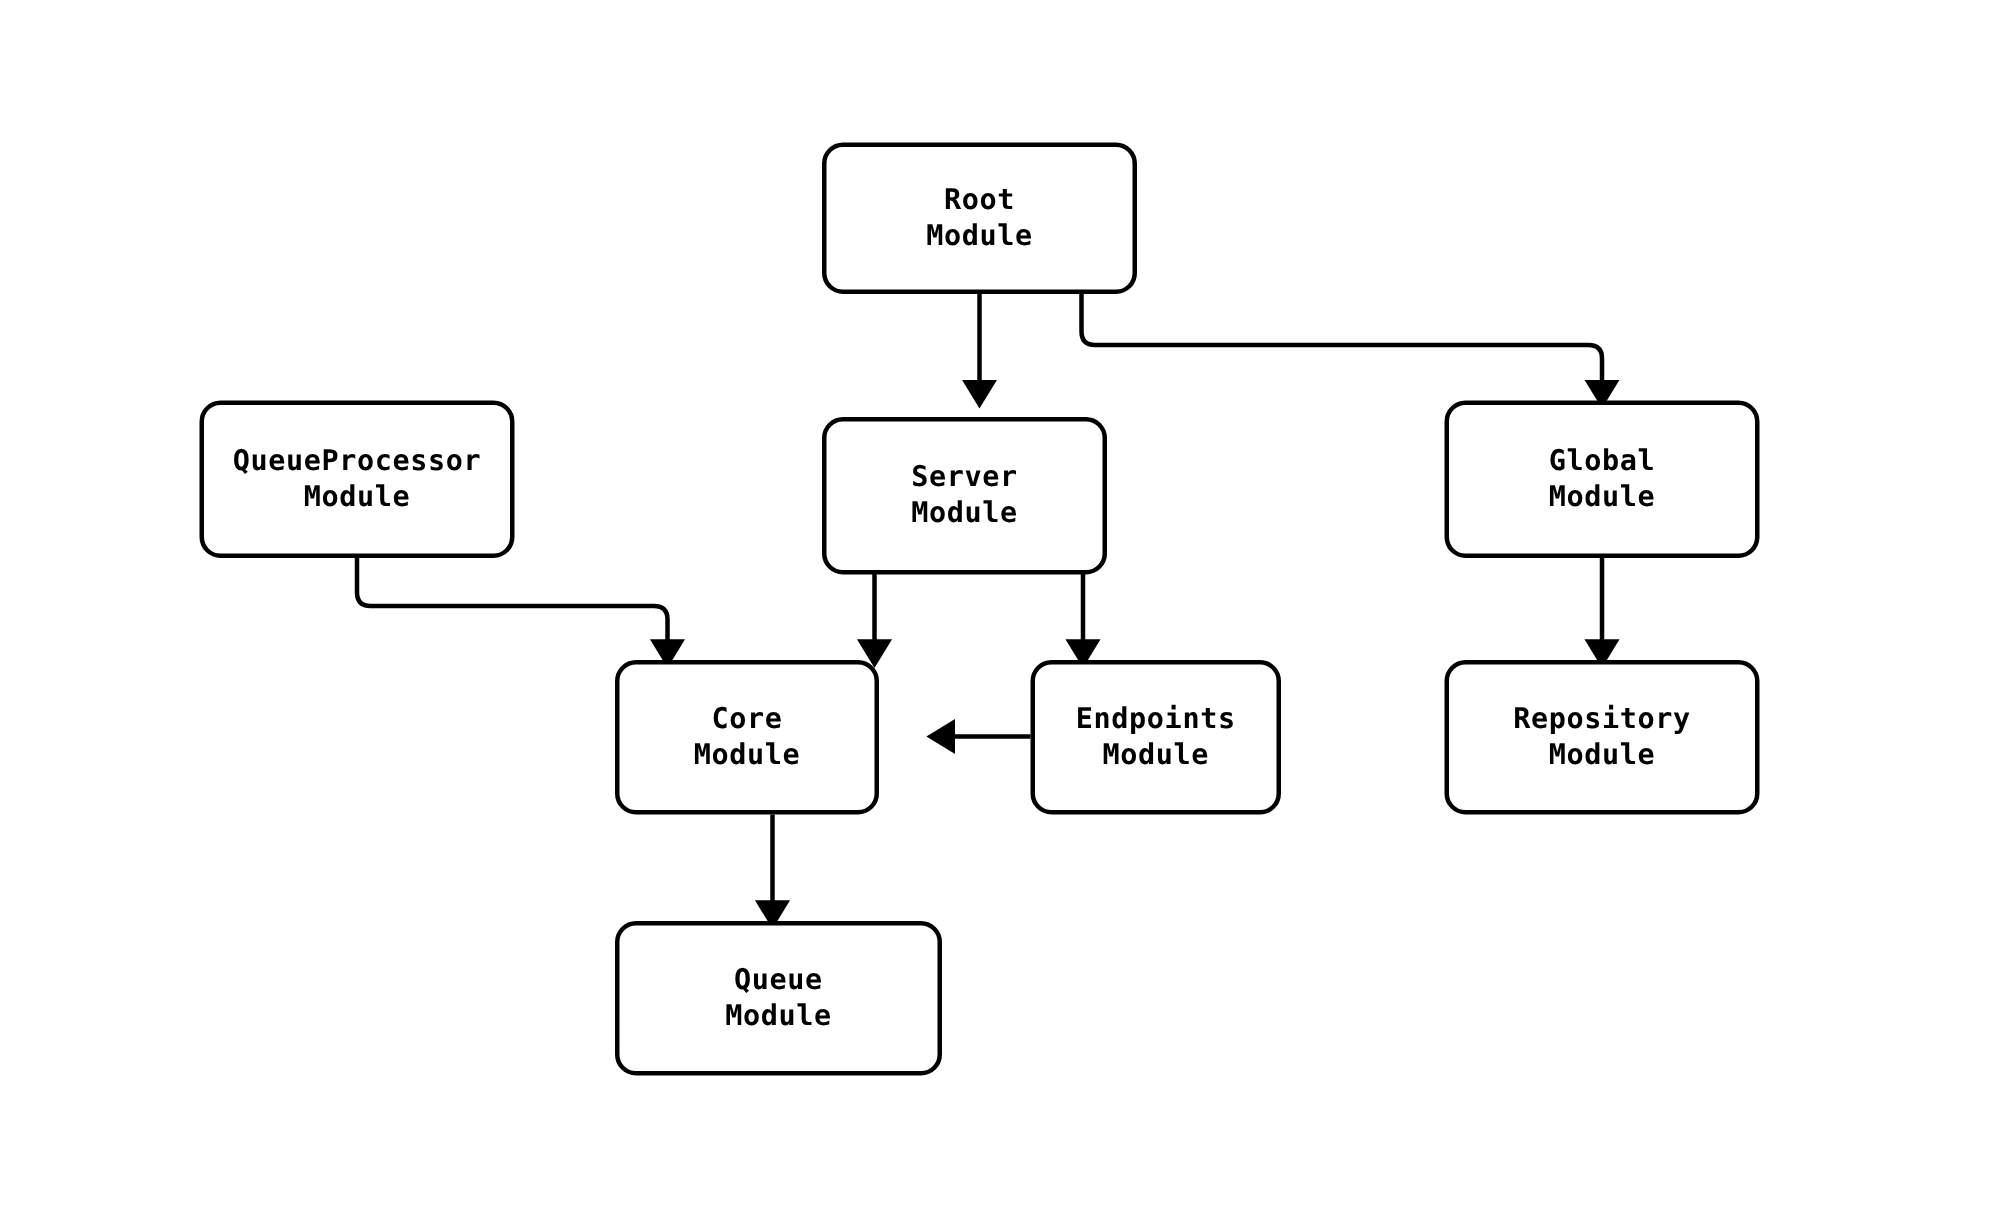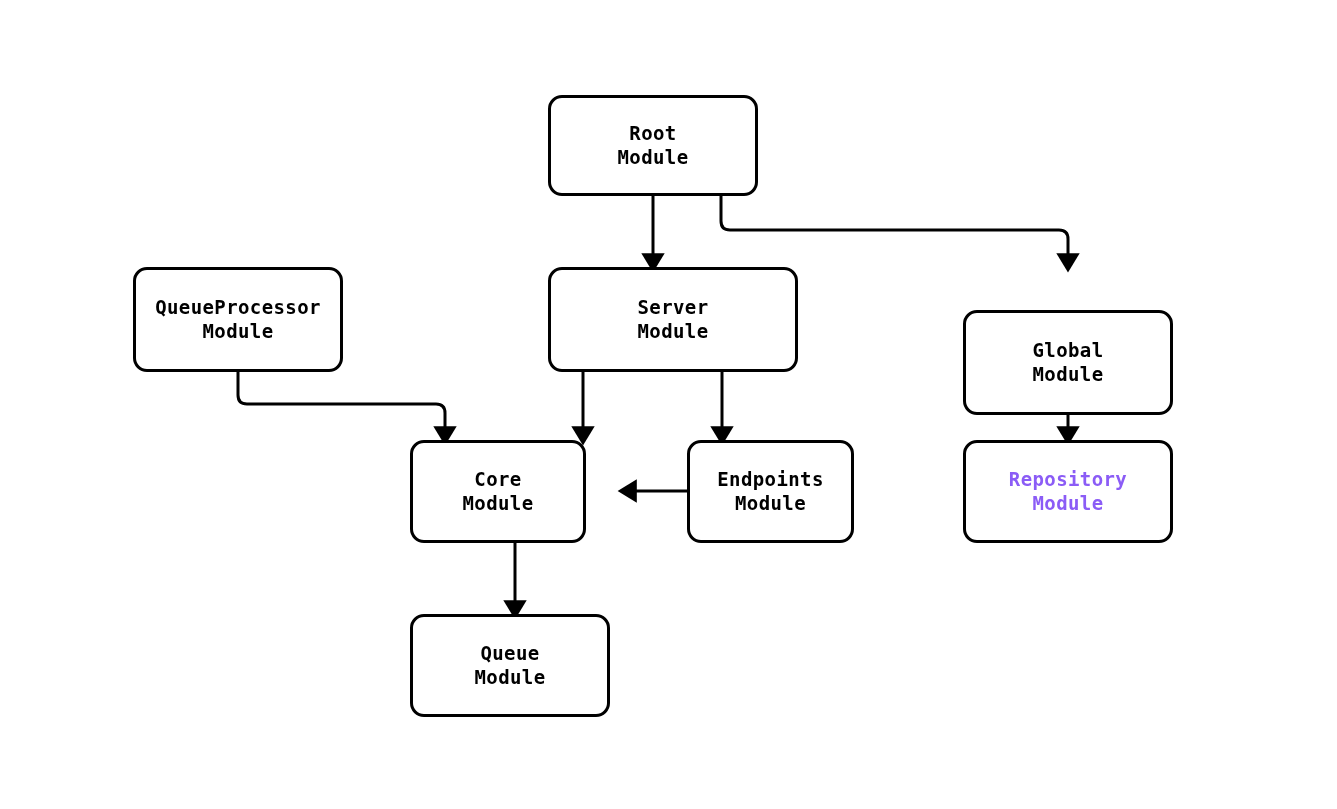--- a/index.html
+++ b/index.html
@@ -76,39 +76,39 @@
 
   <div id="node-layer">
       <div class="node" style="left: 548px; top: 95px; width: 210px; height: 101px; border-color: rgb(0, 0, 0); border-width: 3px; border-radius: 14px;">
         <div class="node-label" style="color: rgb(0, 0, 0);">Root
 Module</div>
       </div>
       <div class="node" style="left: 133px; top: 267px; width: 210px; height: 105px; border-color: rgb(0, 0, 0); border-width: 3px; border-radius: 14px;">
         <div class="node-label" style="color: rgb(0, 0, 0);">QueueProcessor
 Module</div>
       </div>
-      <div class="node" style="left: 548px; top: 267px; width: 250px; height: 105px; border-color: rgb(0, 0, 0); border-width: 3px; border-radius: 14px;">
+      <div class="node" style="left: 548px; top: 278px; width: 190px; height: 105px; border-color: rgb(0, 0, 0); border-width: 3px; border-radius: 14px;">
         <div class="node-label" style="color: rgb(0, 0, 0);">Server
 Module</div>
       </div>
-      <div class="node" style="left: 963px; top: 267px; width: 210px; height: 105px; border-color: rgb(0, 0, 0); border-width: 3px; border-radius: 14px; margin-top: 43px;">
+      <div class="node" style="left: 963px; top: 267px; width: 210px; height: 105px; border-color: rgb(0, 0, 0); border-width: 3px; border-radius: 14px;">
         <div class="node-label" style="color: rgb(0, 0, 0);">Global
 Module</div>
       </div>
       <div class="node" style="left: 410px; top: 440px; width: 176px; height: 103px; border-color: rgb(0, 0, 0); border-width: 3px; border-radius: 14px;">
         <div class="node-label" style="color: rgb(0, 0, 0);">Core
 Module</div>
       </div>
       <div class="node" style="left: 687px; top: 440px; width: 167px; height: 103px; border-color: rgb(0, 0, 0); border-width: 3px; border-radius: 14px;">
         <div class="node-label" style="color: rgb(0, 0, 0);">Endpoints
 Module</div>
       </div>
       <div class="node" style="left: 963px; top: 440px; width: 210px; height: 103px; border-color: rgb(0, 0, 0); border-width: 3px; border-radius: 14px;">
-        <div class="node-label" style="color: #8b5cf6;">Repository
+        <div class="node-label" style="color: #000000;">Repository
 Module</div>
       </div>
-      <div class="node" style="left: 410px; top: 614px; width: 200px; height: 103px; border-color: rgb(0, 0, 0); border-width: 3px; border-radius: 14px;">
+      <div class="node" style="left: 410px; top: 614px; width: 218px; height: 103px; border-color: rgb(0, 0, 0); border-width: 3px; border-radius: 14px;">
         <div class="node-label" style="color: rgb(0, 0, 0);">Queue
 Module</div>
       </div>
     </div>
 
 </div>
 
 </body></html>

